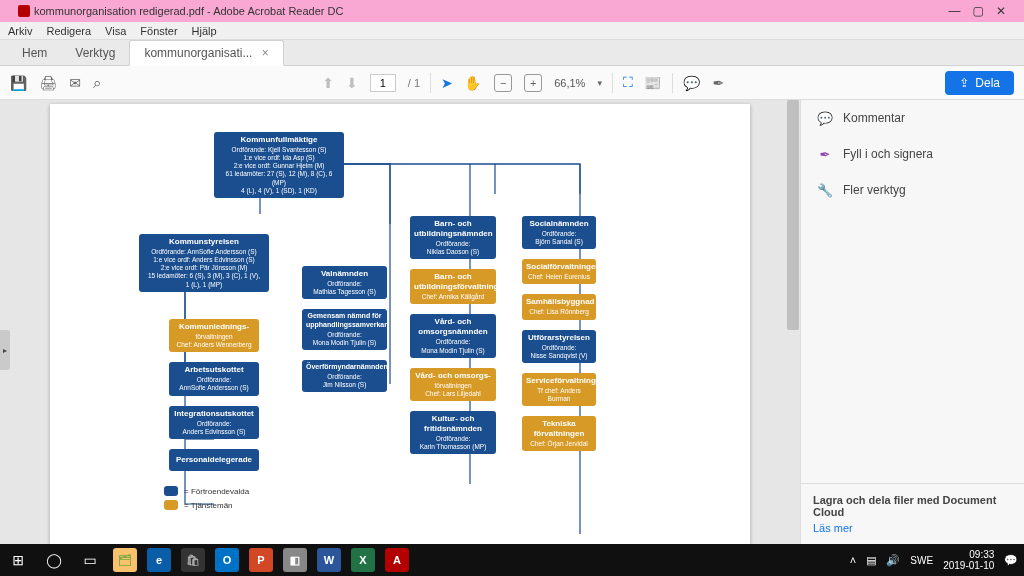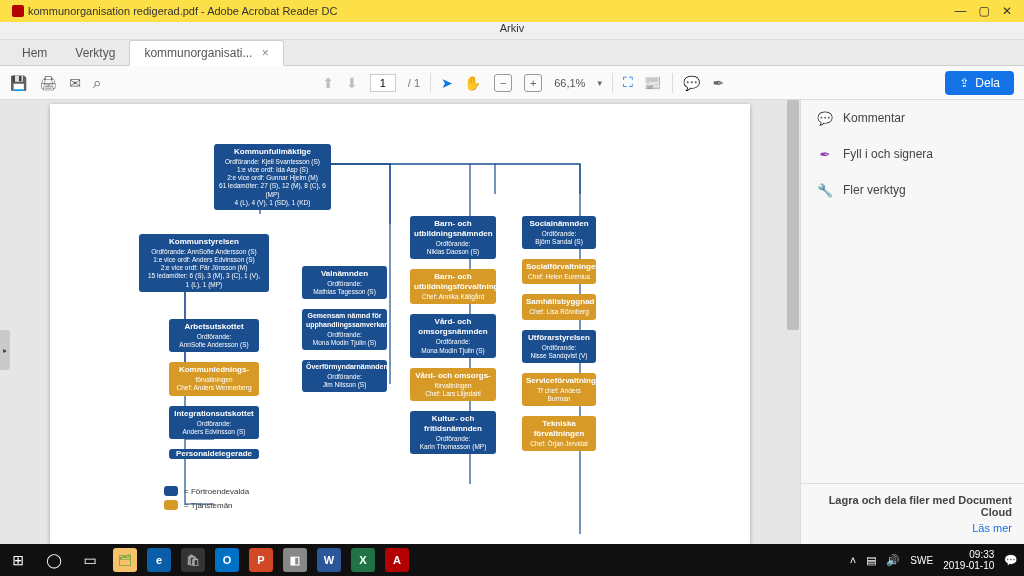--- a/index.html
+++ b/index.html
@@ -1,21 +1,21 @@
 <!DOCTYPE html>
 <html><head>
 <meta charset="utf-8">
 <style>
   * { margin:0; padding:0; box-sizing:border-box; font-family:"Segoe UI",Arial,sans-serif; }
   body { width:1024px; height:576px; background:#fff; overflow:hidden; display:flex; flex-direction:column; }
   
-  .titlebar { height:22px; background:#fde047; display:flex; align-items:center; padding:0 12px; font-size:11px; color:#333; }
+  .titlebar { height:22px; background:#f9a8d4; display:flex; align-items:center; padding:0 18px; font-size:11px; color:#333; }
   .titlebar .ico { width:12px;height:12px;background:#b30000;border-radius:2px;margin-right:4px; }
   .titlebar .winbtns { margin-left:auto; display:flex; gap:12px; font-size:12px; }
-  .menubar { height:18px; background:#f0f0f0; display:flex; align-items:center; gap:14px; padding:0 8px; font-size:11px; color:#333; border-bottom:1px solid #ddd;flex-direction:column;}
+  .menubar { height:18px; background:#f0f0f0; display:flex; align-items:center; gap:14px; padding:0 8px; font-size:11px; color:#333; border-bottom:1px solid #ddd;}
   
   .tabstrip { height:26px; background:#eaeaea; display:flex; align-items:flex-end; padding:0 8px; border-bottom:1px solid #d0d0d0;}
   .tabstrip .tab { padding:5px 14px; font-size:12px; color:#555; }
   .tabstrip .tab.active { background:#ffffff; border:1px solid #d0d0d0; border-bottom:1px solid #fff; position:relative; top:1px; border-radius:3px 3px 0 0;}
   .tabstrip .tab .x { margin-left:6px; color:#888; }
   
   .toolbar { height:34px; background:#fafafa; border-bottom:1px solid #ddd; display:flex; align-items:center; padding:0 10px; font-size:12px; color:#555; }
   .toolbar .group { display:flex; align-items:center; gap:12px; }
   .toolbar .sep { width:1px; height:20px; background:#ddd; margin:0 10px; }
   .toolbar .spacer { flex:1; }
@@ -25,21 +25,21 @@
   .toolbar .share { background:#1473e6; color:#fff; padding:5px 14px; border-radius:4px; display:flex; align-items:center; gap:6px; font-size:12px;}
   
   .workspace { flex:1; display:flex; background:#525659; position:relative; min-height:0;}
   .pagewrap { flex:1; background:#e6e6e6; display:flex; justify-content:center; overflow:hidden; position:relative;}
   .edgebtn { position:absolute; top:230px; width:10px; height:40px; background:rgba(0,0,0,.12); display:flex;align-items:center;justify-content:center;font-size:8px;color:#444;}
   .edgebtn.left{left:0;border-radius:0 3px 3px 0;} .edgebtn.right{right:0;border-radius:3px 0 0 3px;}
   .page { width:700px; background:#fff; margin-top:4px; box-shadow:0 1px 4px rgba(0,0,0,.3); position:relative; padding:20px 14px; height:440px;}
   .rhs { width:224px; background:#f7f7f7; border-left:1px solid #ddd; display:flex; flex-direction:column;}
   .rhs .item { display:flex; align-items:center; gap:10px; padding:10px 16px; font-size:12px; color:#444;}
   .rhs .item .pi { width:16px;height:16px;display:flex;align-items:center;justify-content:center;font-size:13px;}
-  .rhs .promo { margin-top:auto; padding:10px 12px; border-top:1px solid #ddd; text-align:right; font-size:11px; color:#444;}
+  .rhs .promo { margin-top:auto; padding:10px 12px; border-top:1px solid #ddd; text-align:left; font-size:11px; color:#444;}
   .rhs .promo .more { color:#1473e6; margin-top:4px; font-size:11px;}
   
   .bx { font-size:7px; color:#fff; text-align:center; padding:3px 4px; border-radius:3px; line-height:1.25;}
   .blue { background:#1a4e8f; }
   .yellow { background:#d89a26; }
   .chart { position:relative; height:100%; }
   .col { position:absolute; display:flex; flex-direction:column; gap:10px; }
   .node { display:flex; flex-direction:column; }
   .node .t { font-weight:bold; font-size:8px; margin-bottom:1px;}
   .node .d { font-size:6.5px; }
@@ -147,55 +147,55 @@
         <path d="M135 175 V290 H164"></path>
         <path d="M135 235 H164"></path>
         <path d="M135 175 V400 H164"></path>
         <path d="M135 335 H164"></path>
         <path d="M266 60 H340 V280"></path>
         <path d="M280 60 H420 V380"></path>
         <path d="M445 60 H530 V430"></path>
       </svg>
       <div class="chart">
 
-        <div class="bx blue node" style="position:absolute;left:150px;top:20px;width:117px">
+        <div class="bx blue node" style="position:absolute;left:150px;top:8px;width:130px">
           <div class="t">Kommunfullmäktige</div>
           <div class="d">Ordförande: Kjell Svantesson (S)</div>
           <div class="d">1:e vice ordf: Ida Asp (S)</div>
           <div class="d">2:e vice ordf: Gunnar Hjelm (M)</div>
           <div class="d">61 ledamöter: 27 (S), 12 (M), 8 (C), 6 (MP)</div>
           <div class="d">4 (L), 4 (V), 1 (SD), 1 (KD)</div>
         </div>
 
         <div class="bx blue node" style="position:absolute;left:75px;top:110px;width:130px">
           <div class="t">Kommunstyrelsen</div>
           <div class="d">Ordförande: AnnSofie Andersson (S)</div>
           <div class="d">1:e vice ordf: Anders Edvinsson (S)</div>
           <div class="d">2:e vice ordf: Pär Jönsson (M)</div>
           <div class="d">15 ledamöter: 6 (S), 3 (M), 3 (C), 1 (V),</div>
           <div class="d">1 (L), 1 (MP)</div>
         </div>
 
         <div class="col" style="left:105px;top:195px;width:90px">
-          <div class="bx blue node">
-            <div class="t">Arbetsutskottet</div>
-            <div class="d">Ordförande:</div>
-            <div class="d">AnnSofie Andersson (S)</div>
-          </div>
           <div class="bx yellow node">
             <div class="t">Kommunlednings-</div>
             <div class="d">förvaltningen</div>
             <div class="d">Chef: Anders Wennerberg</div>
           </div>
           <div class="bx blue node">
+            <div class="t">Arbetsutskottet</div>
+            <div class="d">Ordförande:</div>
+            <div class="d">AnnSofie Andersson (S)</div>
+          </div>
+          <div class="bx blue node">
             <div class="t">Integrationsutskottet</div>
             <div class="d">Ordförande:</div>
             <div class="d">Anders Edvinsson (S)</div>
           </div>
-          <div class="bx blue node" style="padding:0 4px">
+          <div class="bx blue node" style="padding:6px 4px">
             <div class="t" style="margin-bottom:0">Personaldelegerade</div>
           </div>
         </div>
 
         <div class="col" style="left:238px;top:126px;width:85px">
           <div class="bx blue node" style="margin-top:16px">
             <div class="t">Valnämnden</div>
             <div class="d">Ordförande:</div>
             <div class="d">Mathias Tagesson (S)</div>
           </div>

